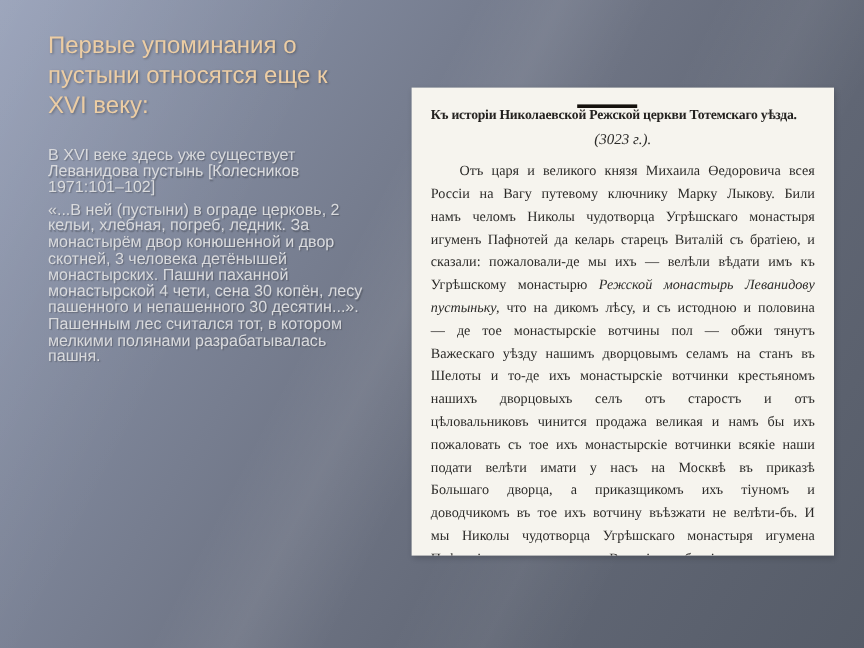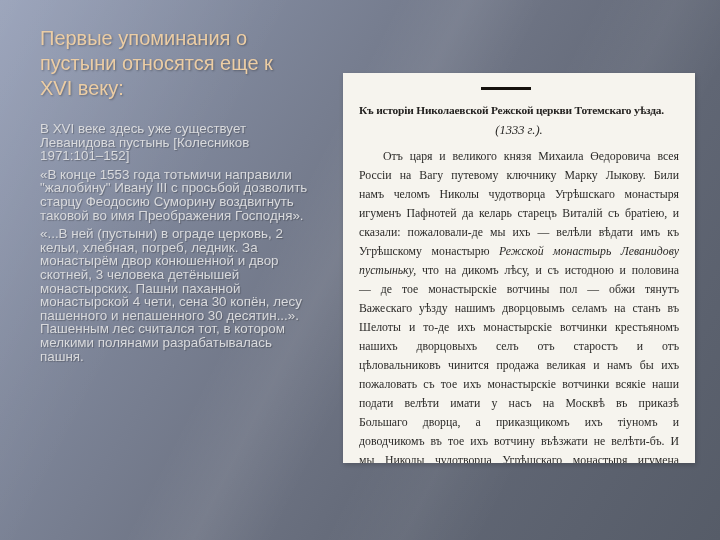--- a/index.html
+++ b/index.html
@@ -48,21 +48,20 @@
     overflow: hidden;
   }
 
   .doc-rule {
     width: 50px; height: 3px;
     background: #15110d;
     margin: 4px 0 0 122px;
   }
 
   .doc-heading {
-    margin-top: 14px;
     font-weight: bold;
     font-size: 11.4px;
     letter-spacing: -0.2px;
     white-space: nowrap;
     color: #242220;
   }
 
   .doc-date {
     text-align: center;
     font-style: italic;
@@ -80,27 +79,26 @@
   .doc-body .italic { font-style: italic; }
 </style>
 </head>
 <body>
 
 <div class="slide">
 
   <div class="slide-title">Первые упоминания о пустыни относятся еще к XVI веку:</div>
 
   <div class="slide-body">
-    <p>В XVI веке здесь уже существует Леванидова пустынь [Колесников 1971:101–152]</p>
-    <p>«В конце 1553 года тотьмичи направили "жалобину" Ивану III с просьбой дозволить старцу Феодосию Суморину воздвигнуть таковой во имя Преображения Господня».</p>
+    <p>В XVI веке здесь уже существует Леванидова пустынь [Колесников 1971:101–102]</p>
     <p>«...В ней (пустыни) в ограде церковь, 2 кельи, хлебная, погреб, ледник. За монастырём двор конюшенной и двор скотней, 3 человека детёнышей монастырских. Пашни паханной монастырской 4 чети, сена 30 копён, лесу пашенного и непашенного 30 десятин...». Пашенным лес считался тот, в котором мелкими полянами разрабатывалась пашня.</p>
   </div>
 
   <div class="doc-page">
     <div class="doc-rule"></div>
     <div class="doc-heading">Къ исторіи Николаевской Режской церкви Тотемскаго уѣзда.</div>
-    <div class="doc-date">(1333 г.).</div>
+    <div class="doc-date">(3023 г.).</div>
     <div class="doc-body">
       <span>Отъ царя и великого князя Михаила Өедоровича всея Россіи на Вагу путевому ключнику Марку Лыкову. Били намъ челомъ Николы чудотворца Угрѣшскаго монастыря игуменъ Пафнотей да келарь старецъ Виталій съ братіею, и сказали: пожаловали-де мы ихъ — велѣли вѣдати имъ къ Угрѣшскому монастырю </span><span class="italic">Режской монастырь Леванидову пустыньку,</span><span> что на дикомъ лѣсу, и съ истодною и половина — де тое монастырскіе вотчины пол — обжи тянутъ Важескаго уѣзду нашимъ дворцовымъ селамъ на станъ въ Шелоты и то-де ихъ монастырскіе вотчинки крестьяномъ нашихъ дворцовыхъ селъ отъ старостъ и отъ цѣловальниковъ чинится продажа великая и намъ бы ихъ пожаловать съ тое ихъ монастырскіе вотчинки всякіе наши подати велѣти имати у насъ на Москвѣ въ приказѣ Большаго дворца, а приказщикомъ ихъ тіуномъ и доводчикомъ въ тое ихъ вотчину въѣзжати не велѣти-бъ. И мы Николы чудотворца Угрѣшскаго монастыря игумена Пафнутія да келаря старца Виталія съ братіею пожаловали; въ тое ихъ монастырскую вотчину прикащикамъ и ихъ людемъ въѣзжати не пошто не велѣли и доходы наши всякіе велѣли тое ихъ вотчины крестьяномъ платить</span>
     </div>
   </div>
 
 </div>
 
 </body></html>

